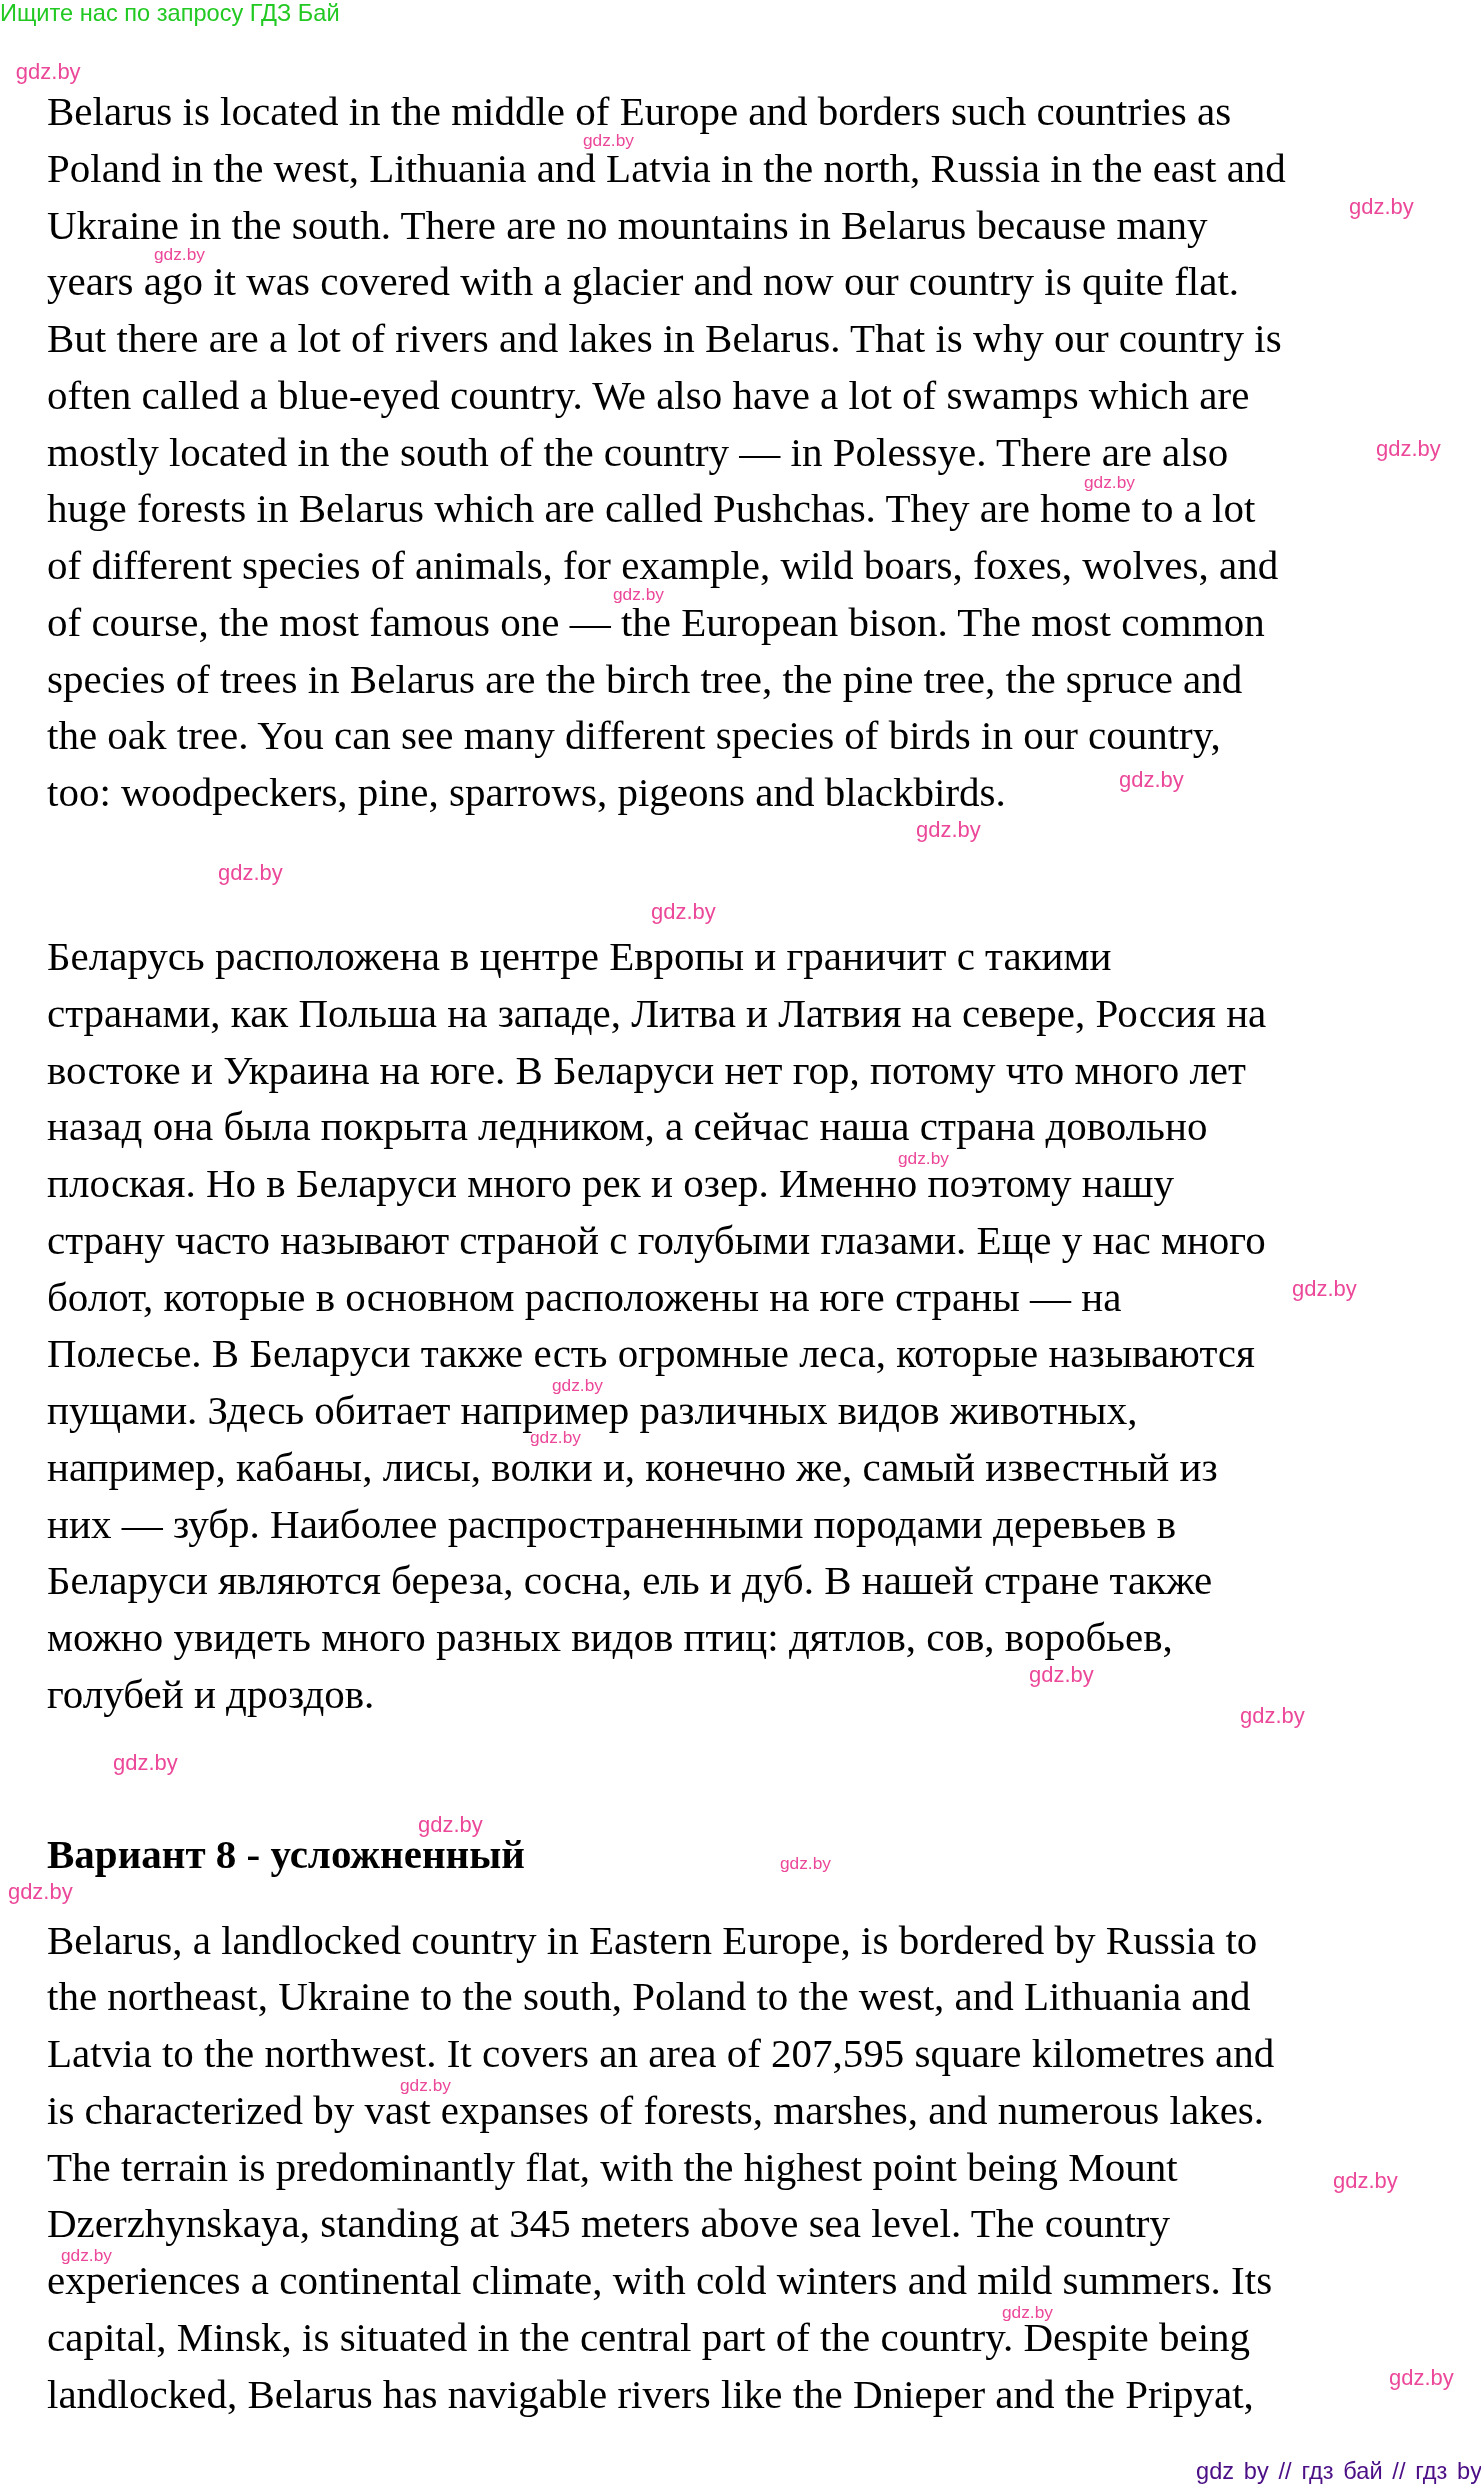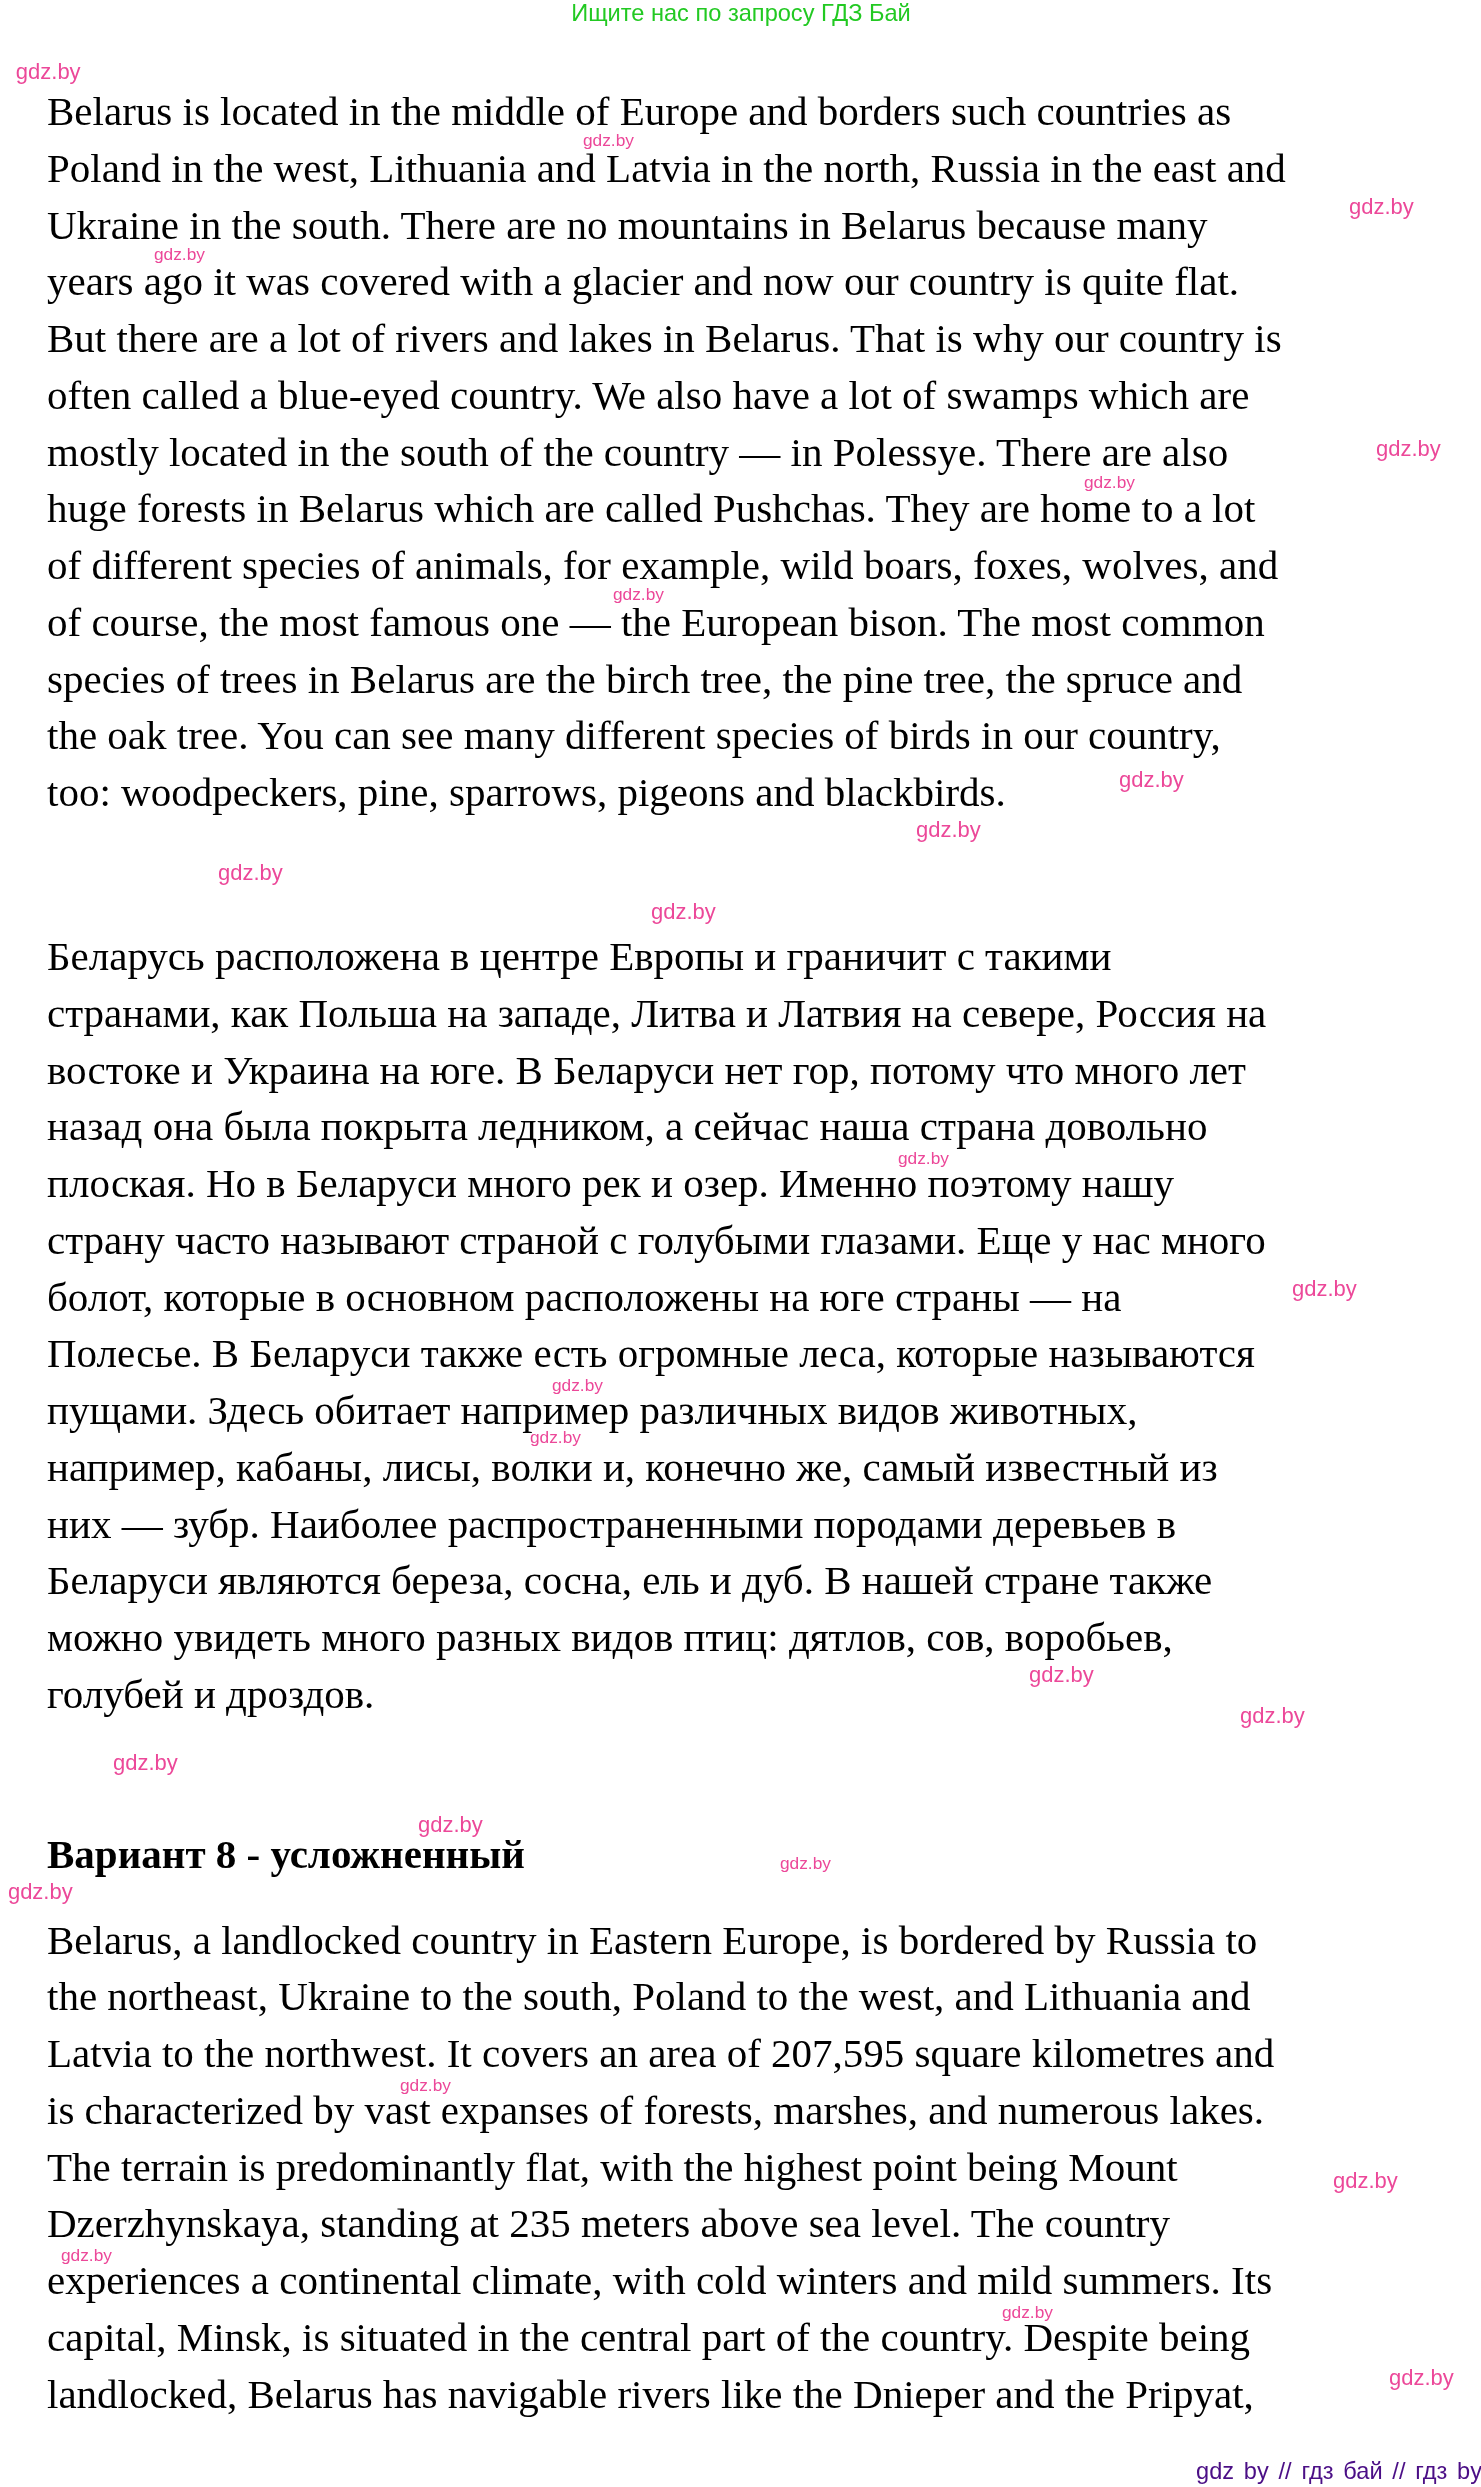--- a/index.html
+++ b/index.html
@@ -1,19 +1,19 @@
 <!DOCTYPE html>
 <html style="font-size:12.6px"><head>
 <meta charset="utf-8">
 <style>
   html, body { margin: 0; padding: 0; background: #ffffff; }
   body { width: 1482px; height: 2487px; position: relative; overflow: hidden; }
   .top-banner {
     position: absolute; top: 0; left: 0; width: 1482px; height: 28px;
-    text-align: center; font-family: "Liberation Sans", sans-serif;
+    font-family: "Liberation Sans", sans-serif;
     font-size: 23.6px; line-height: 27px; color: #22c922;
   }
   .line {
     position: absolute; left: 47px;
     font-family: "Liberation Serif", serif; font-size: 41px; line-height: 47px;
     color: #000; white-space: nowrap; transform-origin: left top; text-align: center;
   }
   .heading {
     position: absolute; left: 47px; top: 1831px;
     font-family: "Liberation Serif", serif; font-size: 41px; font-weight: bold;
@@ -69,21 +69,21 @@
 </div>
 
 <div class="heading">Вариант 8 - усложненный</div>
 
 <div>
   <div class="line" style="top:1917px">Belarus, a landlocked country in Eastern Europe, is bordered by Russia to</div>
   <div class="line" style="top:1973px">the northeast, Ukraine to the south, Poland to the west, and Lithuania and</div>
   <div class="line" style="top:2030px">Latvia to the northwest. It covers an area of 207,595 square kilometres and</div>
   <div class="line" style="top:2087px">is characterized by vast expanses of forests, marshes, and numerous lakes.</div>
   <div class="line" style="top:2144px">The terrain is predominantly flat, with the highest point being Mount</div>
-  <div class="line" style="top:2200px">Dzerzhynskaya, standing at 235 meters above sea level. The country</div>
+  <div class="line" style="top:2200px">Dzerzhynskaya, standing at 345 meters above sea level. The country</div>
   <div class="line" style="top:2257px">experiences a continental climate, with cold winters and mild summers. Its</div>
   <div class="line" style="top:2314px">capital, Minsk, is situated in the central part of the country. Despite being</div>
   <div class="line" style="top:2371px">landlocked, Belarus has navigable rivers like the Dnieper and the Pripyat,</div>
 </div>
 
 <div class="wm" style="left:15.8px;top:60px">gdz.by</div>
 <div class="wm sm" style="left:583px;top:129px">gdz.by</div>
 <div class="wm" style="left:1349px;top:195px">gdz.by</div>
 <div class="wm sm" style="left:154px;top:243px">gdz.by</div>
 <div class="wm" style="left:1376px;top:437px">gdz.by</div>

